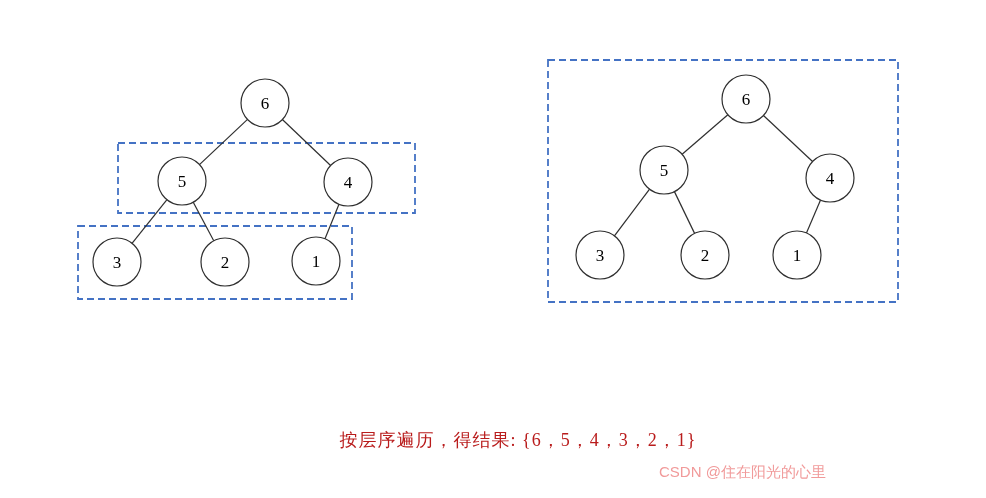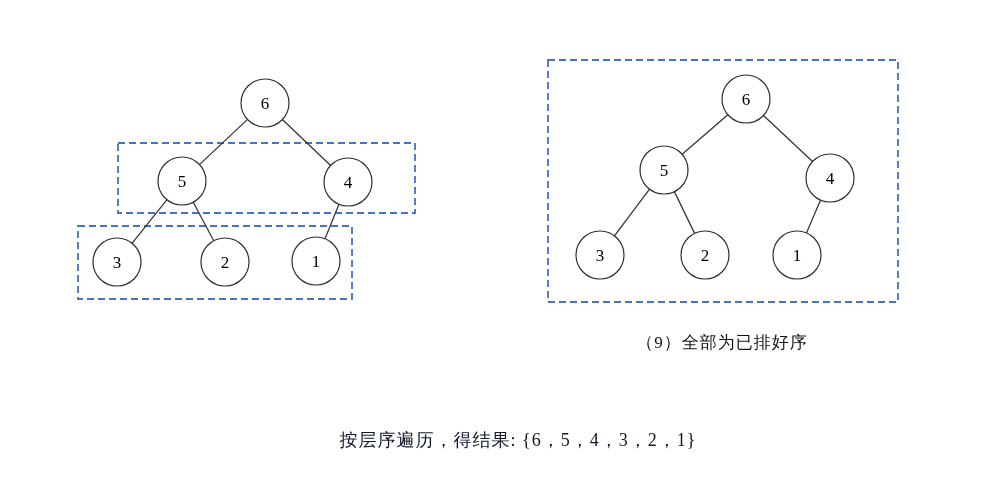--- a/index.html
+++ b/index.html
@@ -7,21 +7,21 @@
     position:relative;width:986px;height:498px;background:#ffffff;overflow:hidden;
     font-family:"Liberation Serif","DejaVu Serif",serif;color:#111111;
   }
   #trees-svg{position:absolute;left:0;top:0;}
   .caption{
     position:absolute;transform:translateX(-50%);
     font-size:17px;letter-spacing:1px;white-space:nowrap;color:#111111;
   }
   #result-text{
     position:absolute;transform:translateX(-50%);
-    font-size:18px;letter-spacing:1px;white-space:nowrap;color:#0f172a;
+    font-size:18px;letter-spacing:1px;white-space:nowrap;color:#b91c1c;
   }
   #watermark{
     position:absolute;font-size:15px;white-space:nowrap;
     font-family:"Liberation Sans","DejaVu Sans",sans-serif;
   }
 </style>
 </head>
 <body>
 
 <div id="canvas">
@@ -59,17 +59,17 @@
       <text x="830" y="178" dy="0.35em" text-anchor="middle" font-size="17" font-family="&quot;Liberation Serif&quot;,&quot;DejaVu Serif&quot;,serif" fill="#000000">4</text>
       <circle cx="600" cy="255" r="24" fill="#ffffff" stroke="#2f2f2f" stroke-width="1.2"></circle>
       <text x="600" y="255" dy="0.35em" text-anchor="middle" font-size="17" font-family="&quot;Liberation Serif&quot;,&quot;DejaVu Serif&quot;,serif" fill="#000000">3</text>
       <circle cx="705" cy="255" r="24" fill="#ffffff" stroke="#2f2f2f" stroke-width="1.2"></circle>
       <text x="705" y="255" dy="0.35em" text-anchor="middle" font-size="17" font-family="&quot;Liberation Serif&quot;,&quot;DejaVu Serif&quot;,serif" fill="#000000">2</text>
       <circle cx="797" cy="255" r="24" fill="#ffffff" stroke="#2f2f2f" stroke-width="1.2"></circle>
       <text x="797" y="255" dy="0.35em" text-anchor="middle" font-size="17" font-family="&quot;Liberation Serif&quot;,&quot;DejaVu Serif&quot;,serif" fill="#000000">1</text>
     </svg>
 
 
-  <div class="caption" id="caption-9" style="left: 722px; top: 331px;">（9）全部为已排好序</div>
 
   <div id="result-text" style="left: 518px; top: 428px;">按层序遍历，得结果: {6，5，4，3，2，1}</div>
 
+  <div id="watermark" style="left: 659px; top: 463px; color: rgb(241, 154, 154);">CSDN @住在阳光的心里</div>
 </div>
 
 </body></html>

